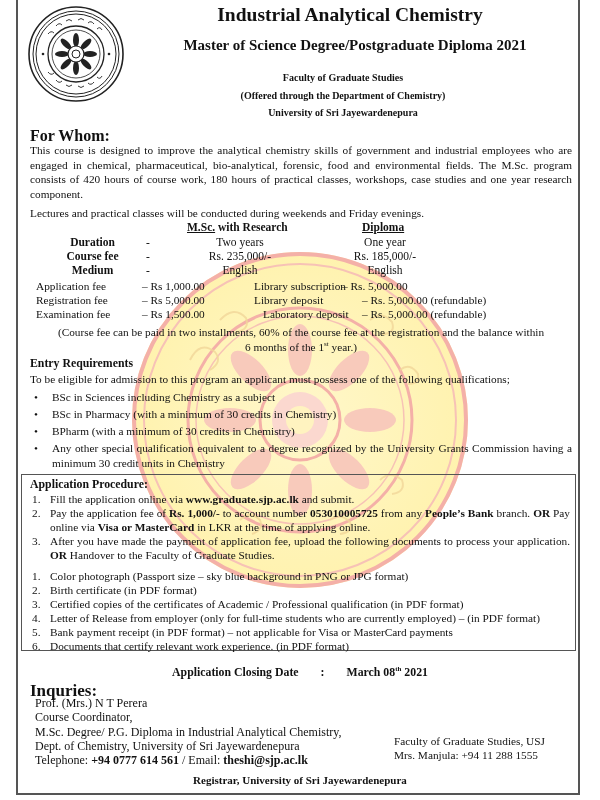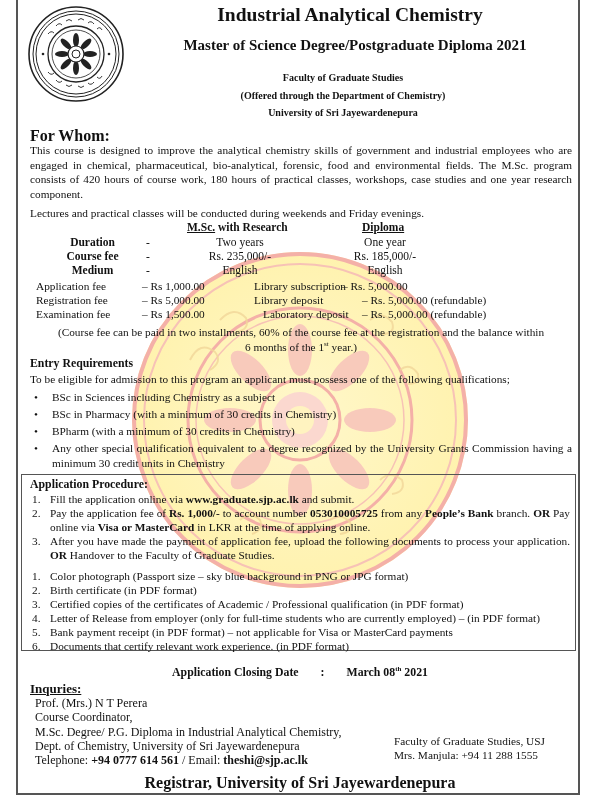--- a/index.html
+++ b/index.html
@@ -33,24 +33,24 @@
   .bullets li .dot { position:absolute; left:4px; top:0; }
   .proc-box { position:absolute; left:21px; top:474px; width:555px; height:177px; border:1.5px solid #555; box-sizing:border-box; }
   .h-proc { position:absolute; left:30px; top:477px; font-weight:bold; font-size:11.8px; }
   .olist { position:absolute; left:30px; width:540px; margin:0; padding:0; list-style:none; font-size:11.3px; }
   .olist li { position:relative; padding-left:20px; line-height:14px; text-align:justify; }
   .olist li .num { position:absolute; left:2px; top:0; }
   .ol1 { top:492px; }
   .ol2 { top:569px; }
   .closing { position:absolute; left:0; width:600px; top:665px; text-align:center; font-weight:bold; font-size:11.8px; }
   .closing .sep { display:inline-block; width:48px; text-align:center; }
-  .h-inq { position:absolute; left:30px; top:681px; font-weight:bold; font-size:13px;text-decoration:underline; }
+  .h-inq { position:absolute; left:30px; top:681px; font-weight:bold; font-size:17px; }
   .inq { position:absolute; left:35px; font-size:12px; line-height:14.3px; top:696px; }
   .inq-right { position:absolute; left:394px; font-size:11.3px; line-height:14.3px; top:734px; }
-  .registrar { position:absolute; left:0; width:600px; top:774px; text-align:center; font-weight:bold; font-size:16px; }
+  .registrar { position:absolute; left:0; width:600px; top:774px; text-align:center; font-weight:bold; font-size:11px; }
   b { font-weight:bold; }
 </style>
 </head>
 <body>
 
 <div class="frame"></div>
 
 <svg class="watermark" viewBox="0 0 340 340">
   <defs>
     <radialGradient id="wmfill" cx="50%" cy="50%" r="50%">

